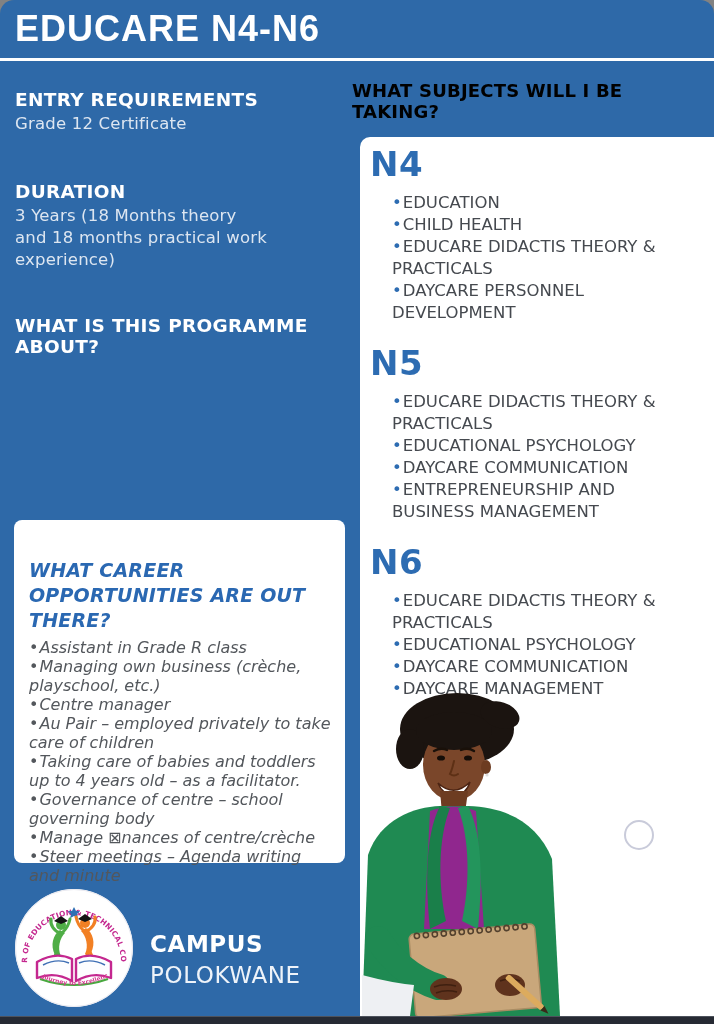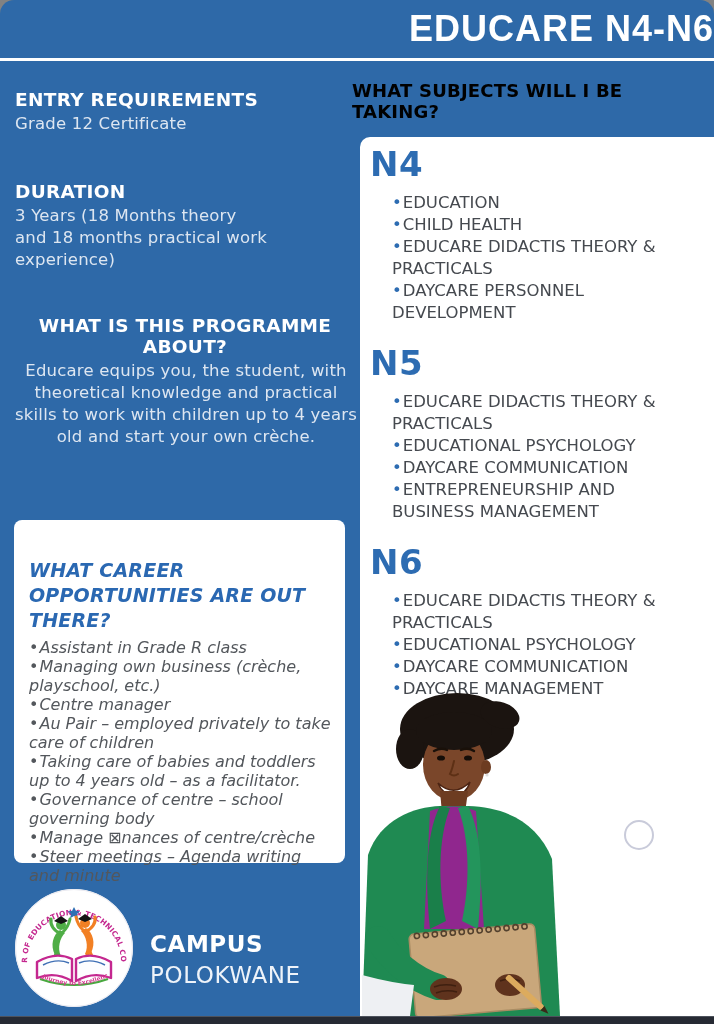--- a/index.html
+++ b/index.html
@@ -1,29 +1,29 @@
 <!DOCTYPE html>
 <html><head>
 <meta charset="utf-8">
 <style>
   html,body{margin:0;padding:0;background:#828282;font-family:"DejaVu Sans","Liberation Sans",sans-serif;}
   .flyer{position:relative;width:714px;height:1024px;margin:0 auto;background:#2e69a8;border-radius:14px 14px 0 0;overflow:hidden;}
 
   
-  .header{position:absolute;top:0;left:0;right:0;height:61px;border-bottom:3px solid #ffffff;display:flex;align-items:center;padding-left:15px;box-sizing:border-box;justify-content:flex-end;}
+  .header{position:absolute;top:0;left:0;right:0;height:61px;border-bottom:3px solid #ffffff;display:flex;align-items:center;padding-left:15px;box-sizing:border-box;}
   .header h1{margin:0;color:#ffffff;font-size:36px;font-weight:600;letter-spacing:1px;font-family:"Liberation Sans","DejaVu Sans",sans-serif;}
 
   
   .sec{position:absolute;left:15px;width:340px;color:#ffffff;}
   .sec h2{margin:0 0 3px 0;font-size:18.5px;font-weight:700;letter-spacing:.3px;color:#ffffff;}
   .sec p{margin:0;font-size:16.5px;line-height:22px;color:#dde6f1;letter-spacing:.2px;}
   #entry{top:89px;}
   #duration{top:181px;}
   #duration p{width:258px;}
-  #about{top:315px;text-align:center;}
+  #about{top:315px;}
   #about p{width:342px;}
 
   
   .career{position:absolute;left:14px;top:520px;width:331px;height:343px;background:#ffffff;border-radius:8px;box-sizing:border-box;padding:38px 12px 0 15px;font-style:italic;}
   .career h3{margin:0;font-size:19px;line-height:25px;font-weight:700;color:#2a68b2;width:290px;letter-spacing:.2px;}
   .career ul{list-style:none;margin:5px 0 0 0;padding:0;font-size:16px;line-height:19px;color:#53575c;}
   .career li::before{content:"\2022";margin-right:1px;}
 
   
   .subjects-header{position:absolute;left:352px;top:65px;width:362px;height:72px;display:flex;align-items:center;justify-content:center;}
@@ -60,21 +60,20 @@
     <p>Grade 12 Certificate</p>
   </section>
 
   <section class="sec" id="duration">
     <h2>DURATION</h2>
     <p>3 Years (18 Months theory and 18 months practical work experience)</p>
   </section>
 
   <section class="sec" id="about">
     <h2>WHAT IS THIS PROGRAMME ABOUT?</h2>
-    <p> Educare equips you, the student, with theoretical knowledge and practical skills to work with children up to 4 years old and start your own crèche.</p>
   </section>
 
   <div class="career">
     <h3>WHAT CAREER OPPORTUNITIES ARE OUT THERE?</h3>
     <ul>
       <li>Assistant in Grade R class</li>
       <li>Managing own business (crèche, playschool, etc.)</li>
       <li>Centre manager</li>
       <li>Au Pair – employed privately to take care of children</li>
       <li>Taking care of babies and toddlers up to 4 years old – as a facilitator.</li>

